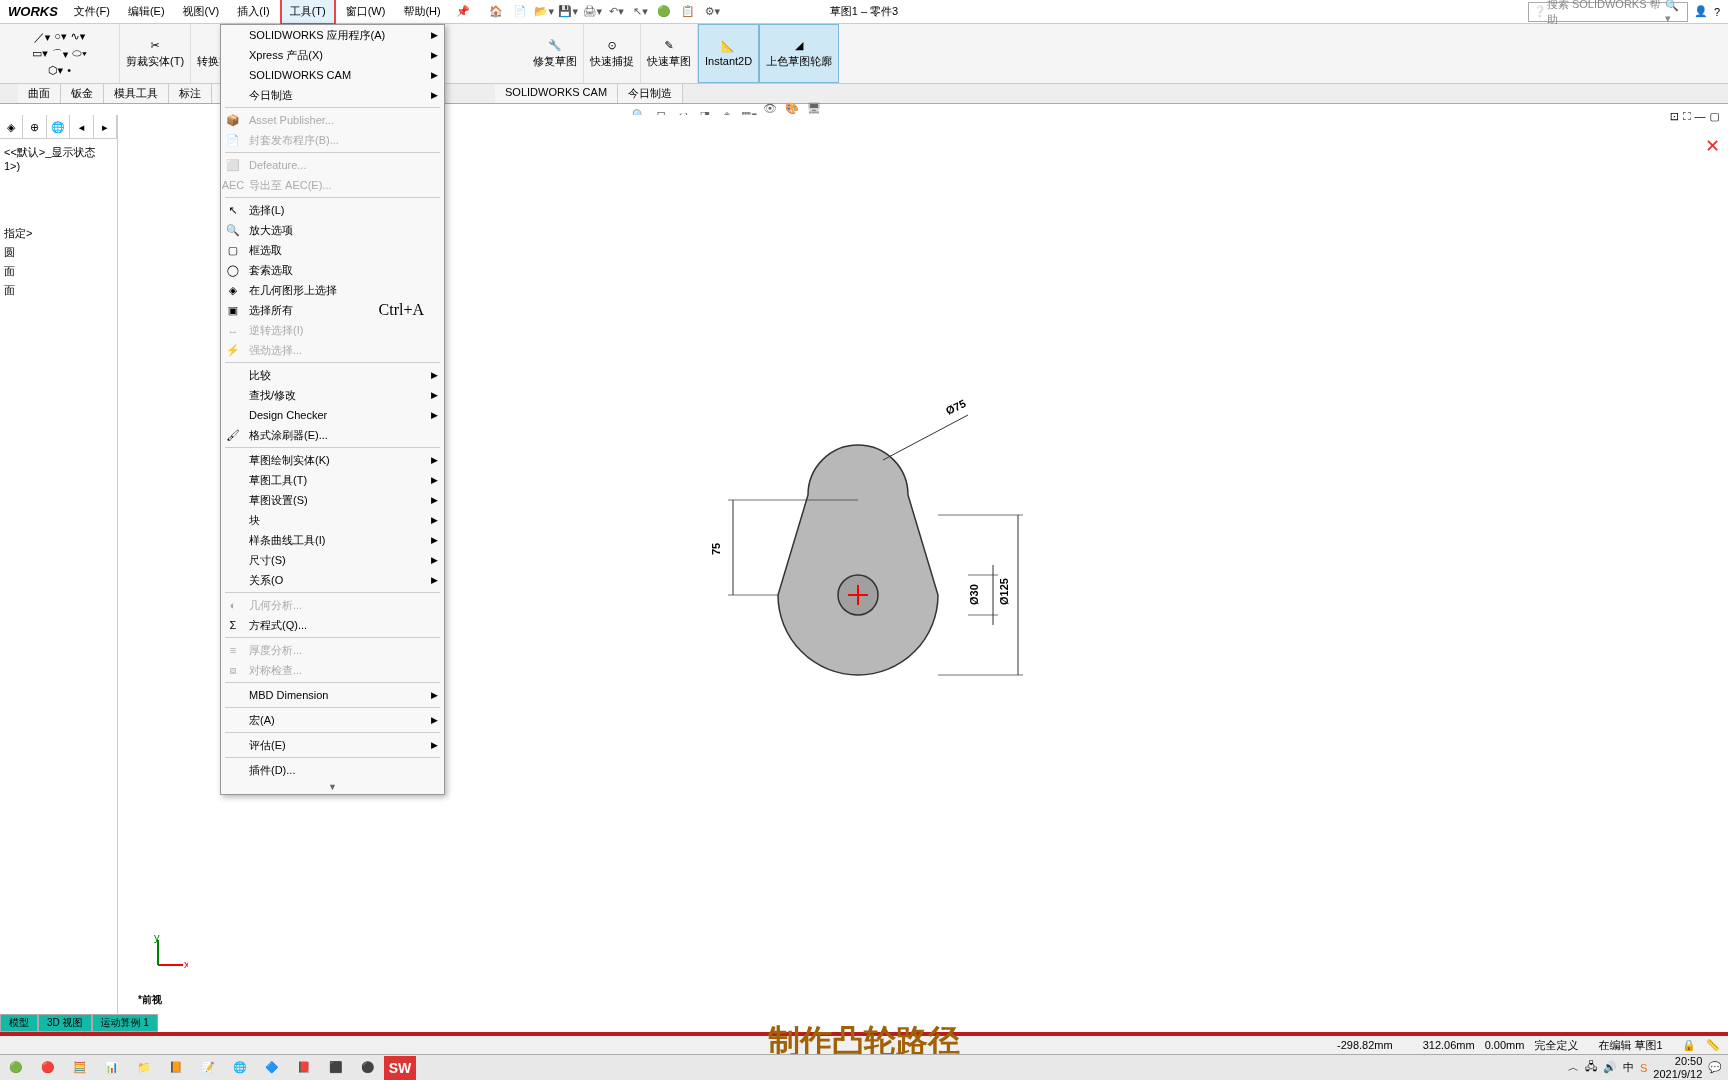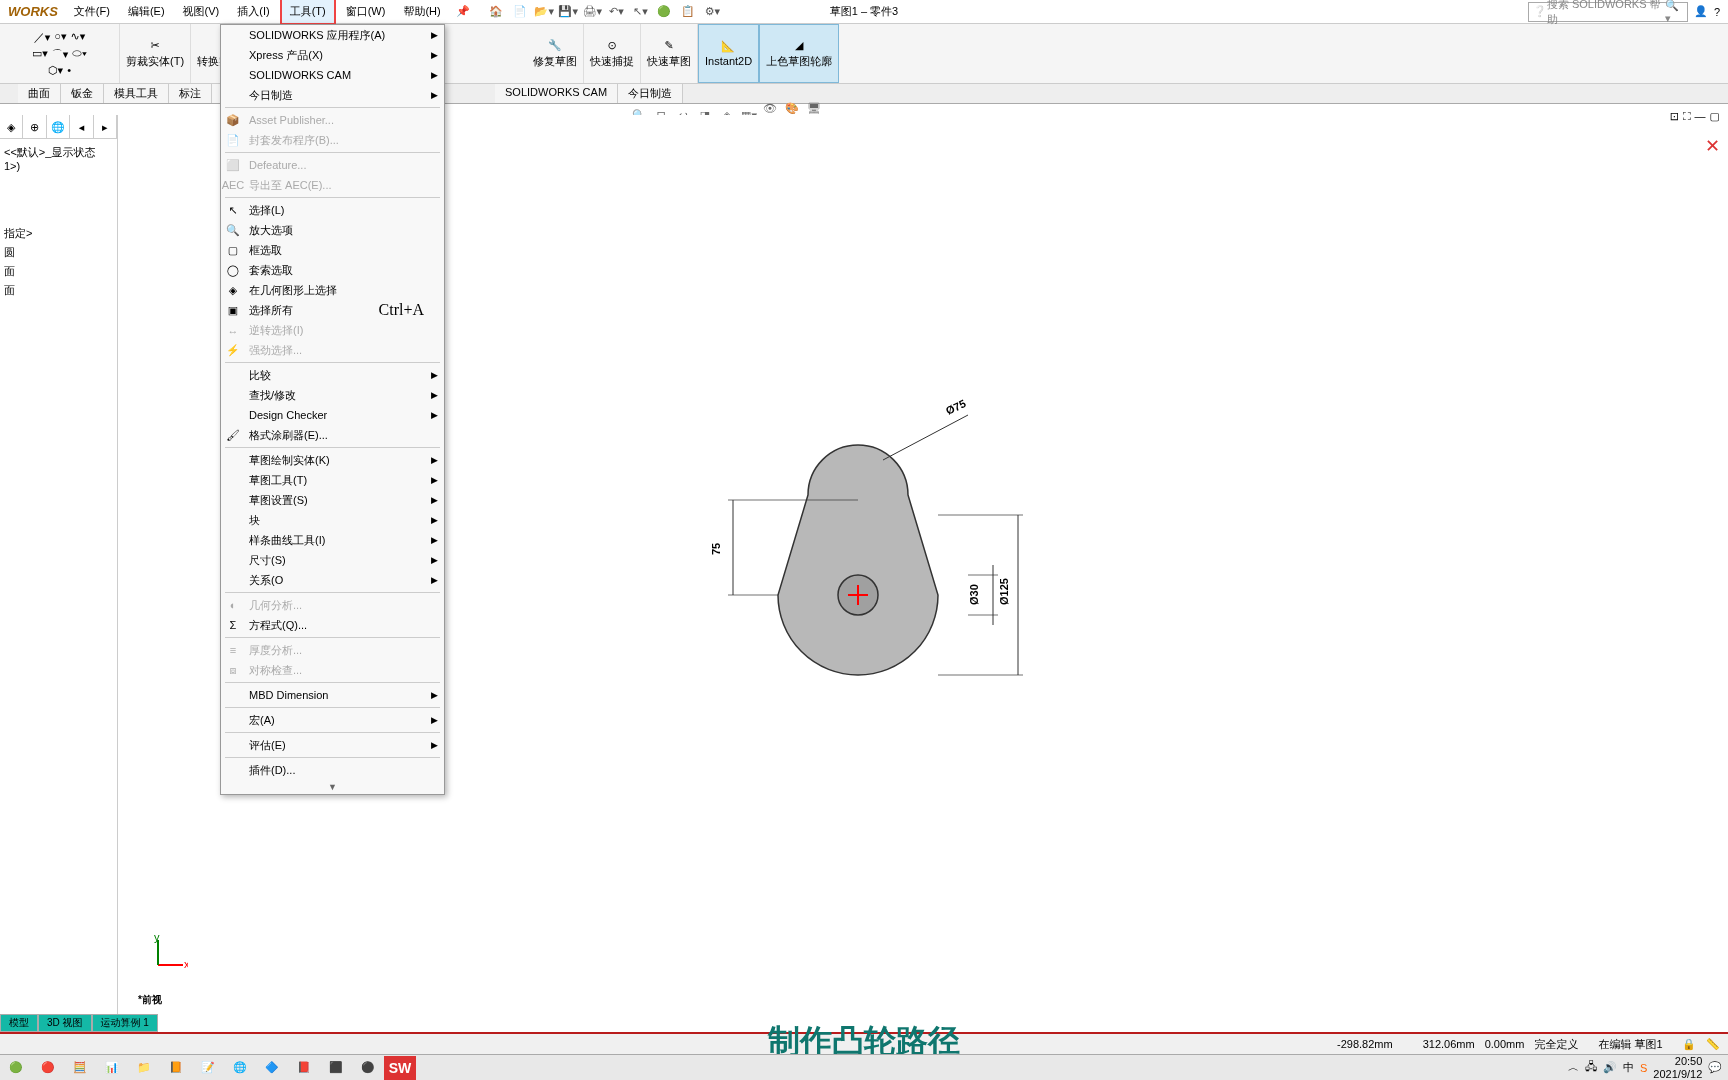--- a/index.html
+++ b/index.html
@@ -1,18 +1,18 @@
 <!DOCTYPE html>
 <html><head>
 <meta charset="utf-8">
 <style>
 *{margin:0;padding:0;box-sizing:border-box;font-family:"Microsoft YaHei",sans-serif;font-size:11px;}
 body{background:#fff;overflow:hidden;width:1728px;height:1080px;position:relative;}
 .titlebar{height:24px;background:#fff;display:flex;align-items:center;border-bottom:1px solid #ccc;}
-.logo{color:#a16207;font-weight:bold;font-size:13px;padding:0 8px;font-style:italic;}
+.logo{color:#000000;font-weight:bold;font-size:13px;padding:0 8px;font-style:italic;}
 .menubar{display:flex;gap:2px;align-items:center;}
 .menubar span{padding:4px 8px;cursor:pointer;}
 .menubar span.active{background:#e3f2fd;border:2px solid #ef4444;}
 .pin{margin-left:8px;color:#666;}
 .qa-toolbar{display:flex;gap:4px;margin-left:16px;align-items:center;}
 .qa-toolbar .tb{width:20px;height:20px;display:flex;align-items:center;justify-content:center;color:#555;cursor:pointer;}
 .doc-title{position:absolute;left:50%;transform:translateX(-50%);font-size:11px;}
 .search-area{margin-left:auto;display:flex;align-items:center;gap:6px;padding-right:8px;}
 .search-box{border:1px solid #aaa;height:20px;width:160px;display:flex;align-items:center;padding:0 4px;color:#888;}
 .cmd-ribbon{height:60px;background:#f5f5f5;border-bottom:1px solid #ccc;display:flex;}
@@ -35,24 +35,24 @@
 .triad{position:absolute;bottom:40px;left:30px;}
 .front-label{position:absolute;bottom:8px;left:20px;font-size:10px;font-weight:bold;}
 .dropdown-menu{position:absolute;left:220px;top:24px;width:225px;background:#f8f8f8;border:1px solid #999;box-shadow:2px 2px 6px rgba(0,0,0,.3);z-index:100;}
 .menu-item{display:flex;align-items:center;height:20px;padding:0 8px 0 28px;position:relative;cursor:pointer;}
 .menu-item.disabled{color:#aaa;}
 .menu-item .arrow{position:absolute;right:6px;font-size:9px;}
 .menu-item .shortcut{position:absolute;right:20px;font-size:16px;font-family:Liberation Serif, serif;}
 .menu-item .micon{position:absolute;left:4px;width:16px;height:16px;display:flex;align-items:center;justify-content:center;font-size:11px;}
 .menu-sep{height:1px;background:#ccc;margin:2px 4px;}
 .menu-more{text-align:center;padding:2px;color:#666;font-size:9px;}
-.statusbar{position:absolute;bottom:26px;left:0;right:0;height:22px;background:#f0f0f0;border-top:2px solid #b91c1c;display:flex;align-items:center;padding:0 8px;font-size:10px;}
+.statusbar{position:absolute;bottom:26px;left:0;right:0;height:22px;background:#f0f0f0;border-top:4px solid #b91c1c;display:flex;align-items:center;padding:0 8px;font-size:10px;}
 .bottom-tabs{position:absolute;bottom:48px;left:0;height:18px;display:flex;}
 .btab{padding:1px 8px;border:1px solid #aaa;background:#14b8a6;font-size:10px;}
-.caption{position:absolute;bottom:16px;left:50%;transform:translateX(-50%);font-size:32px;font-weight:bold;color:#0f766e;}
+.caption{position:absolute;bottom:16px;left:50%;transform:translateX(-50%);font-size:32px;font-weight:bold;color:#a16207;}
 .taskbar{position:absolute;bottom:0;left:0;right:0;height:26px;background:#e8e8e8;border-top:1px solid #aaa;display:flex;align-items:center;}
 .taskbar .tbi{width:32px;height:24px;display:flex;align-items:center;justify-content:center;}
 .tray{margin-left:auto;display:flex;align-items:center;gap:6px;padding-right:6px;font-size:10px;}
 .clock{text-align:right;line-height:1.1;}
 .sketch{position:absolute;left:590px;top:240px;}
 .dim-label{font-size:11px;font-weight:bold;}
 </style>
 </head>
 <body>
 

